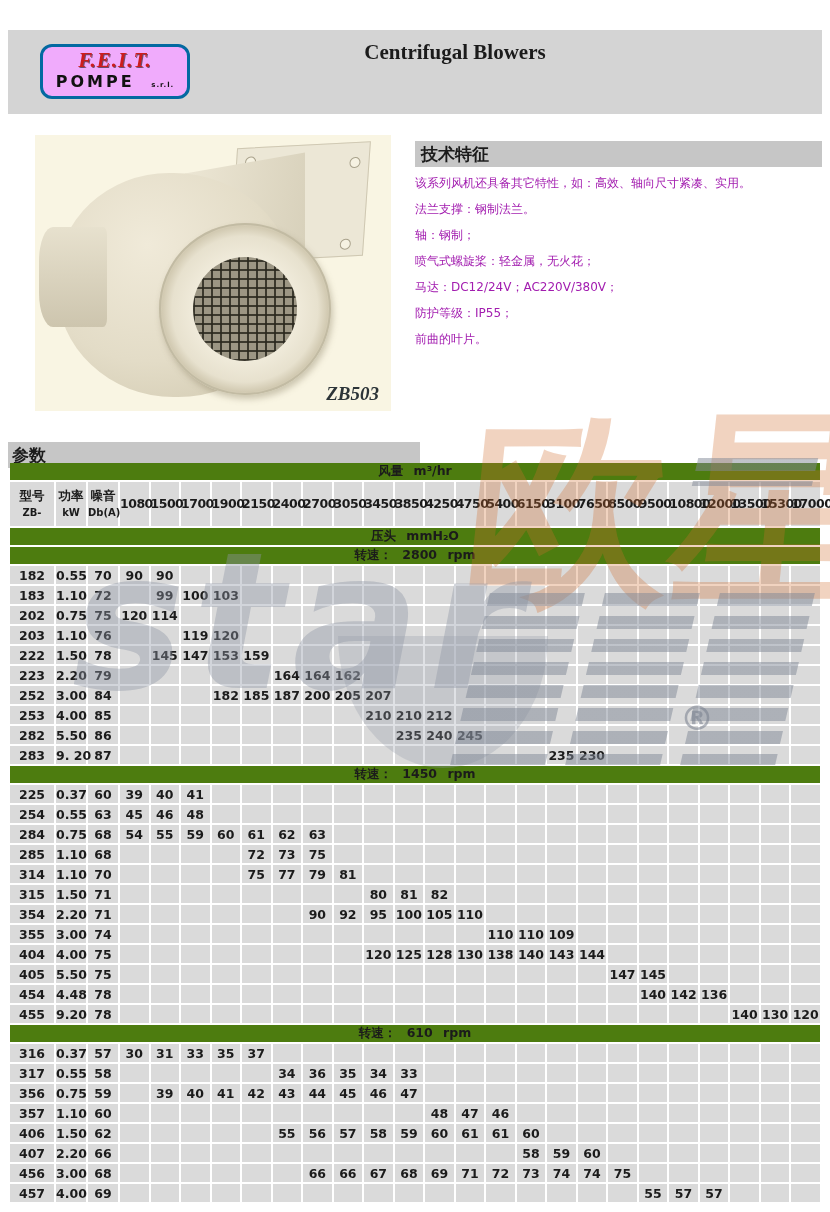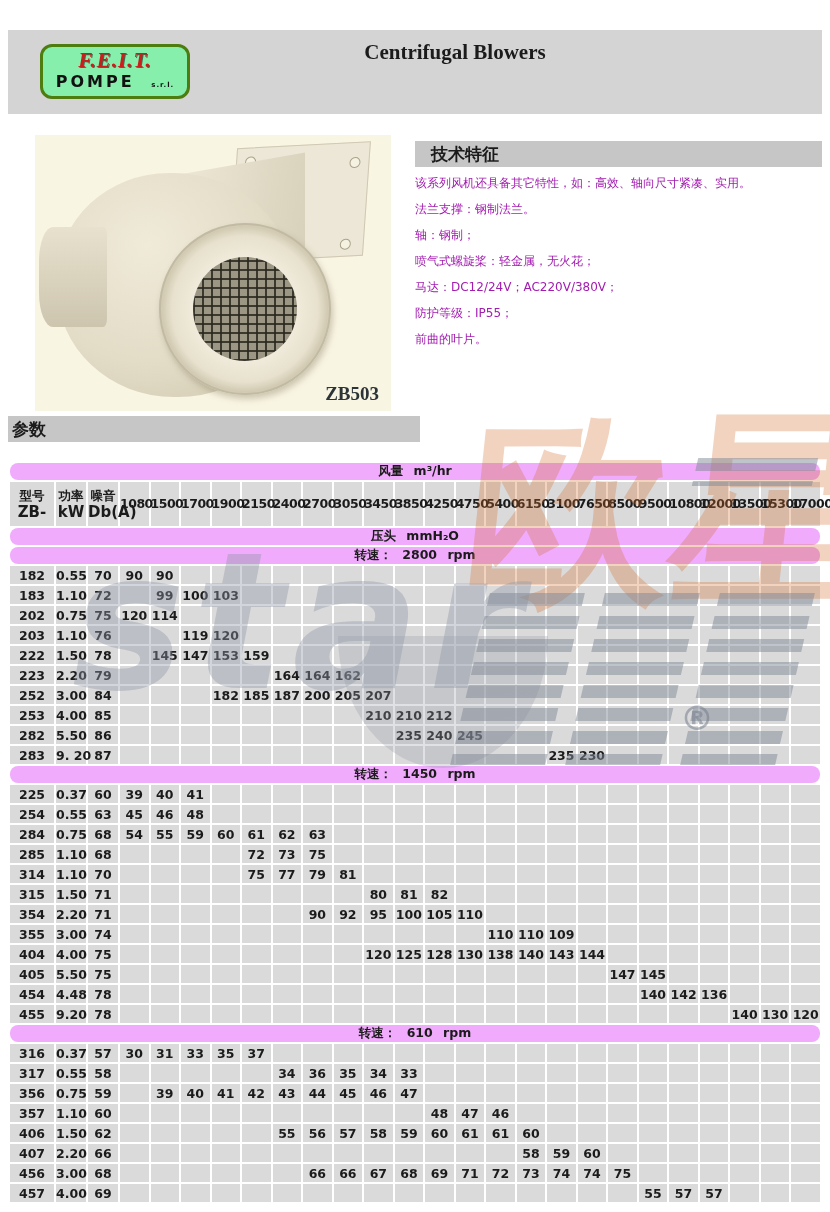--- a/index.html
+++ b/index.html
@@ -1,21 +1,21 @@
 <!DOCTYPE html>
 <html><head>
 <meta charset="utf-8">
 <style>
   html,body{margin:0;padding:0;background:#fff;}
   .page{position:relative;width:830px;height:1212px;background:#fff;overflow:hidden;
         font-family:"DejaVu Sans",sans-serif;color:#1b1b1b;}
   
   .top-bar{position:absolute;left:8px;top:30px;width:814px;height:84px;background:#d4d4d4;}
-  .logo-box{position:absolute;left:32px;top:14px;width:150px;height:55px;background:#86efac;
-            border:3px solid #4d7c0f;border-radius:12px;text-align:center;box-sizing:border-box;}
+  .logo-box{position:absolute;left:32px;top:14px;width:150px;height:55px;background:#f0abfc;
+            border:3px solid #0369a1;border-radius:12px;text-align:center;box-sizing:border-box;}
   .logo-feit{font-family:"Liberation Serif",serif;font-style:italic;font-weight:bold;
              font-size:21px;color:#cc1d1d;letter-spacing:1px;line-height:26px;
              text-shadow:1px 1px 0 rgba(0,0,0,.55);}
   .logo-pompe{font-size:16px;font-weight:bold;color:#111;letter-spacing:3px;line-height:18px;}
   .logo-srl{font-size:7px;font-weight:bold;letter-spacing:1px;color:#111;margin-left:8px;}
   .titles{position:absolute;left:120px;right:40px;top:8px;text-align:center;}
   .title-zh{font-size:29px;font-weight:bold;letter-spacing:2px;line-height:40px;}
   .title-en{font-family:"Liberation Serif",serif;font-size:21px;font-weight:bold;line-height:28px;}
   
   .photo{position:absolute;left:35px;top:135px;width:356px;height:276px;background:#f9f5e3;overflow:hidden;}
@@ -30,36 +30,36 @@
   .outlet{position:absolute;left:4px;top:92px;width:68px;height:100px;
         background:linear-gradient(180deg,#e7e1ce,#cdc5ae);border-radius:14px 4px 4px 14px / 34px 8px 8px 34px;}
   .inlet-ring{position:absolute;left:124px;top:88px;width:172px;height:172px;border-radius:50%;
         background:radial-gradient(circle,#8e8877 0%,#8e8877 37%,#f1ecdc 40%,#e7e1ce 60%,#d2cab2 68%,#ddd6c0 74%);
         box-shadow:inset 0 0 0 2px #c2bba3, 2px 4px 6px rgba(120,110,80,.35);}
   .mesh{position:absolute;left:158px;top:122px;width:104px;height:104px;border-radius:50%;
         background-color:#9c9684;
         background-image:repeating-linear-gradient(0deg,rgba(42,40,30,.85) 0 2px,transparent 2px 9px),
                          repeating-linear-gradient(90deg,rgba(42,40,30,.85) 0 2px,transparent 2px 9px);}
   .model-label{position:absolute;right:12px;bottom:6px;font-family:"Liberation Serif",serif;
-        font-weight:bold;font-size:19px;color:#2c3438;}
+        font-style:italic;font-weight:bold;font-size:19px;color:#2c3438;}
   
   .feat-head{position:absolute;left:415px;top:141px;width:407px;height:26px;background:#c6c6c6;
-        font-size:17px;font-weight:bold;line-height:26px;padding-left:16px;box-sizing:border-box;}
+        font-size:17px;font-weight:bold;line-height:26px;padding-left:6px;box-sizing:border-box;}
   .feat-lines{position:absolute;left:415px;top:170px;width:412px;font-size:12px;line-height:26px;color:#a21caf;}
   
-  .params-head{position:absolute;left:8px;top:416px;width:412px;height:26px;background:#c6c6c6;
+  .params-head{position:absolute;left:8px;top:442px;width:412px;height:26px;background:#c6c6c6;
         font-size:17px;font-weight:bold;line-height:26px;padding-left:4px;box-sizing:border-box;}
   
   .table-wrap{position:absolute;left:8px;top:461px;width:814px;}
   table{width:814px;border-collapse:separate;border-spacing:2px;table-layout:fixed;}
   td{background:#dadada;text-align:center;vertical-align:middle;font-weight:bold;color:#1b1b1b;
      padding:0;height:18px;font-size:12.5px;white-space:nowrap;overflow:visible;}
-  tr.span-row td{background:#f0abfc;font-size:12.5px;height:17px;word-spacing:6px;border-radius:8px;}
+  tr.span-row td{background:#4d7c0f;font-size:12.5px;height:17px;word-spacing:6px;}
   tr.head-row td{height:44px;font-size:12.5px;line-height:16px;}
-  tr.head-row td .sub{font-size:15px;}
+  tr.head-row td .sub{font-size:10px;}
   td.fh{font-size:10.5px;letter-spacing:-0.5px;}
   
   .wm{position:absolute;inset:0;pointer-events:none;z-index:20;}
   .wm-zh{position:absolute;left:468px;top:408px;font-size:205px;line-height:205px;font-weight:bold;
          color:rgba(208,110,48,.30);transform:skewX(-6deg);white-space:nowrap;}
   .wm-star{position:absolute;left:72px;top:528px;font-size:190px;line-height:190px;font-style:italic;
          font-weight:bold;letter-spacing:8px;color:rgba(142,150,164,.40);}
   .wm-bars{position:absolute;transform:skewX(-13deg);
          background:repeating-linear-gradient(180deg,rgba(128,136,150,.50) 0 13px,rgba(128,136,150,0) 13px 23px);}
   .wm-dome{position:absolute;left:338px;top:636px;width:210px;height:132px;

